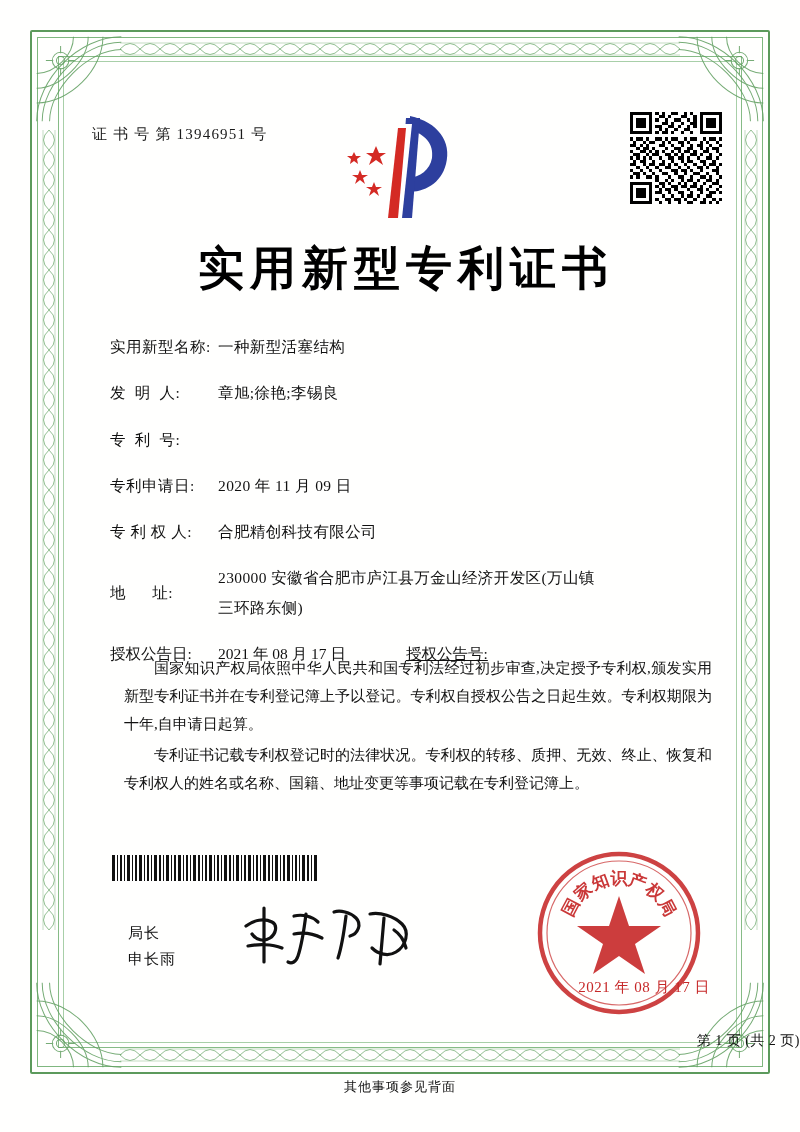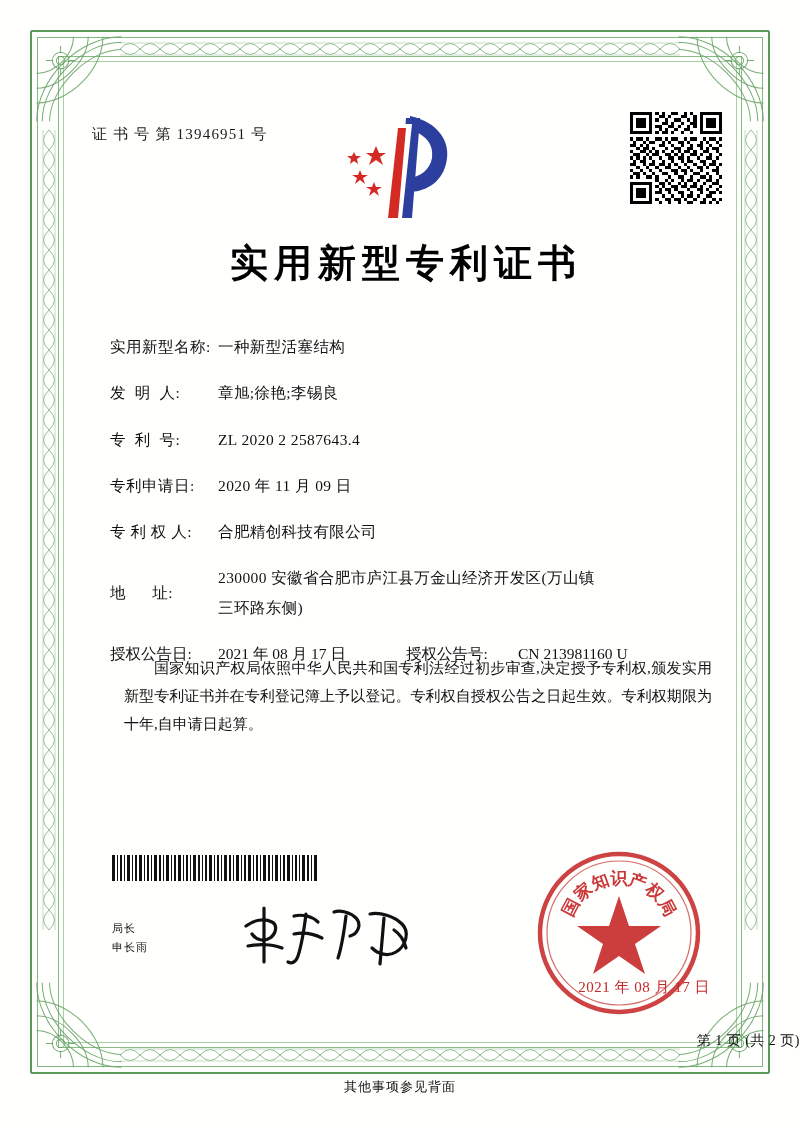--- a/index.html
+++ b/index.html
@@ -107,21 +107,21 @@
     width: 92px;
     height: 92px;
   }
 
   .title {
     position: absolute;
     left: 12px; right: 0;
     top: 238px;
     text-align: center;
     font-family: "Liberation Serif", serif;
-    font-size: 38px;
+    font-size: 46px;
     font-weight: bold;
     letter-spacing: 6px;
     color: #000;
   }
 
   
   .fields {
     position: absolute;
     left: 110px;
     top: 335px;
@@ -152,21 +152,21 @@
   }
 
   .grant-row {
     display: flex;
     align-items: flex-start;
     margin-bottom: 0;
     line-height: 1.5;
   }
   .grant-row .g-label { width: 108px; flex: 0 0 108px; white-space: pre; }
   .grant-row .g-value { flex: 0 0 188px; }
-  .grant-row .g-label2 { flex: 0 0 112px; }
+  .grant-row .g-label2 { flex: 0 0 112px; text-decoration: underline; }
   .grant-row .g-value2 { flex: 1; }
 
   
   .body-text {
     position: absolute;
     left: 124px;
     top: 655px;
     width: 588px;
     font-family: "Liberation Serif", serif;
     font-size: 15px;
@@ -184,24 +184,24 @@
     position: absolute;
     left: 112px;
     top: 855px;
     width: 208px;
     height: 26px;
   }
 
   
   .sig-label {
     position: absolute;
-    left: 112px;
+    left: 128px;
     top: 920px;
-    font-family: Liberation Mono, monospace;
-    font-size: 11px;
+    font-family: Liberation Serif, serif;
+    font-size: 15px;
     line-height: 1.75;
     letter-spacing: 1px;
   }
   .sig-mark {
     position: absolute;
     left: 238px;
     top: 900px;
     width: 180px;
     height: 72px;
   }
@@ -599,21 +599,20 @@
       <span class="field-value">一种新型活塞结构</span>
     </div>
 
     <div class="field-row">
       <span class="field-label">发  明  人:</span>
       <span class="field-value">章旭;徐艳;李锡良</span>
     </div>
 
     <div class="field-row">
       <span class="field-label">专  利  号:</span>
-      <span class="field-value">ZL 2020 2 2587643.4</span>
     </div>
 
     <div class="field-row">
       <span class="field-label">专利申请日:</span>
       <span class="field-value">2020 年 11 月 09 日</span>
     </div>
 
     <div class="field-row">
       <span class="field-label">专 利 权 人:</span>
       <span class="field-value">合肥精创科技有限公司</span>
@@ -624,26 +623,26 @@
       <span class="field-value">
         <span>230000 安徽省合肥市庐江县万金山经济开发区(万山镇</span>
         <span class="line2">三环路东侧)</span>
       </span>
     </div>
 
     <div class="grant-row">
       <span class="g-label">授权公告日:</span>
       <span class="g-value">2021 年 08 月 17 日</span>
       <span class="g-label2">授权公告号:</span>
-      <span class="g-value2">CN 213981160 U</span>
     </div>
   </div>
 
   <div class="body-text">
     <p>国家知识产权局依照中华人民共和国专利法经过初步审查,决定授予专利权,颁发实用新型专利证书并在专利登记簿上予以登记。专利权自授权公告之日起生效。专利权期限为十年,自申请日起算。</p>
+    <p>专利证书记载专利权登记时的法律状况。专利权的转移、质押、无效、终止、恢复和专利权人的姓名或名称、国籍、地址变更等事项记载在专利登记簿上。</p>
   </div>
 
   <svg class="barcode" viewBox="0 0 208 26" shape-rendering="crispEdges">
     <rect width="208" height="26" fill="#fff"></rect>
     <g fill="#111">
       <rect x="0" y="0" width="3" height="26"></rect>
         <rect x="5" y="0" width="1" height="26"></rect>
       <rect x="8" y="0" width="2" height="26"></rect>
         <rect x="12" y="0" width="1" height="26"></rect>
       <rect x="15" y="0" width="3" height="26"></rect>

